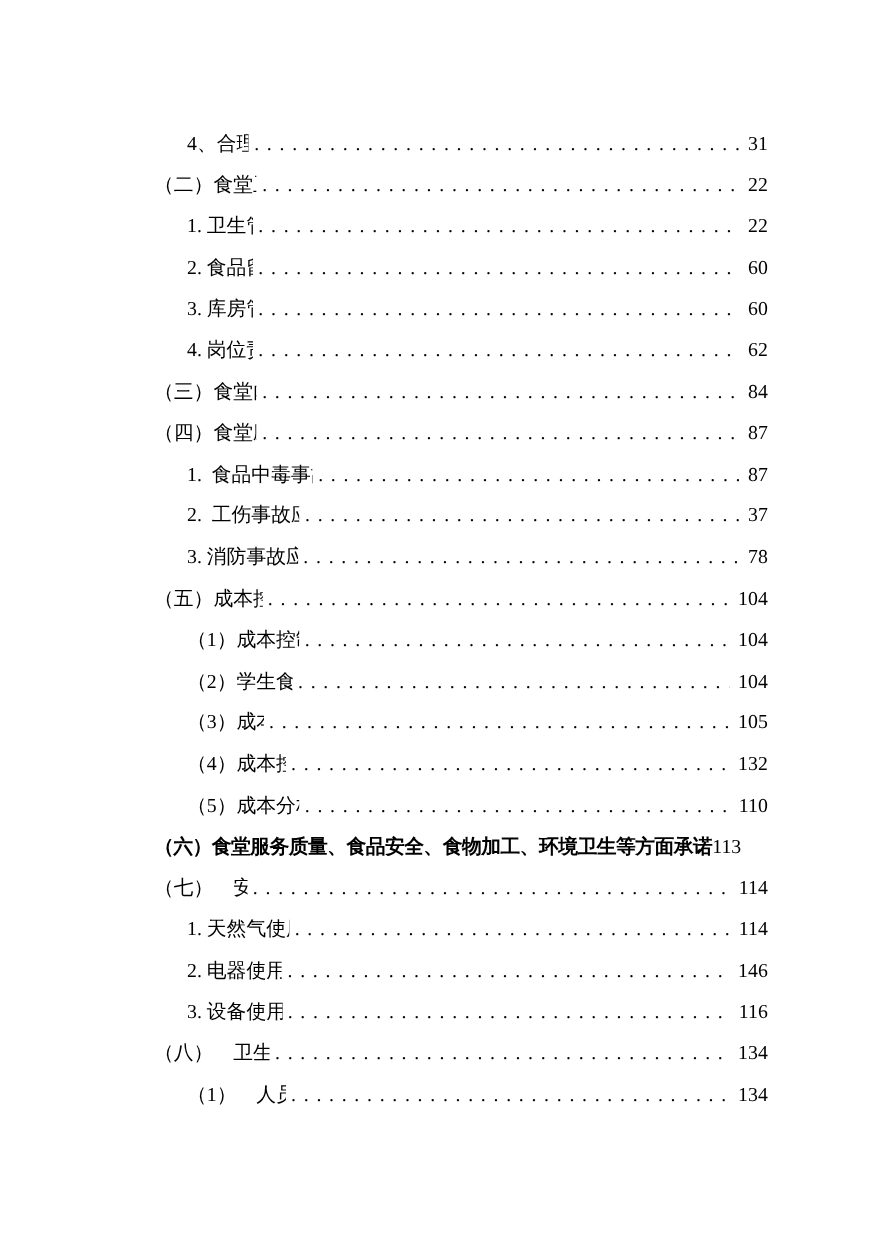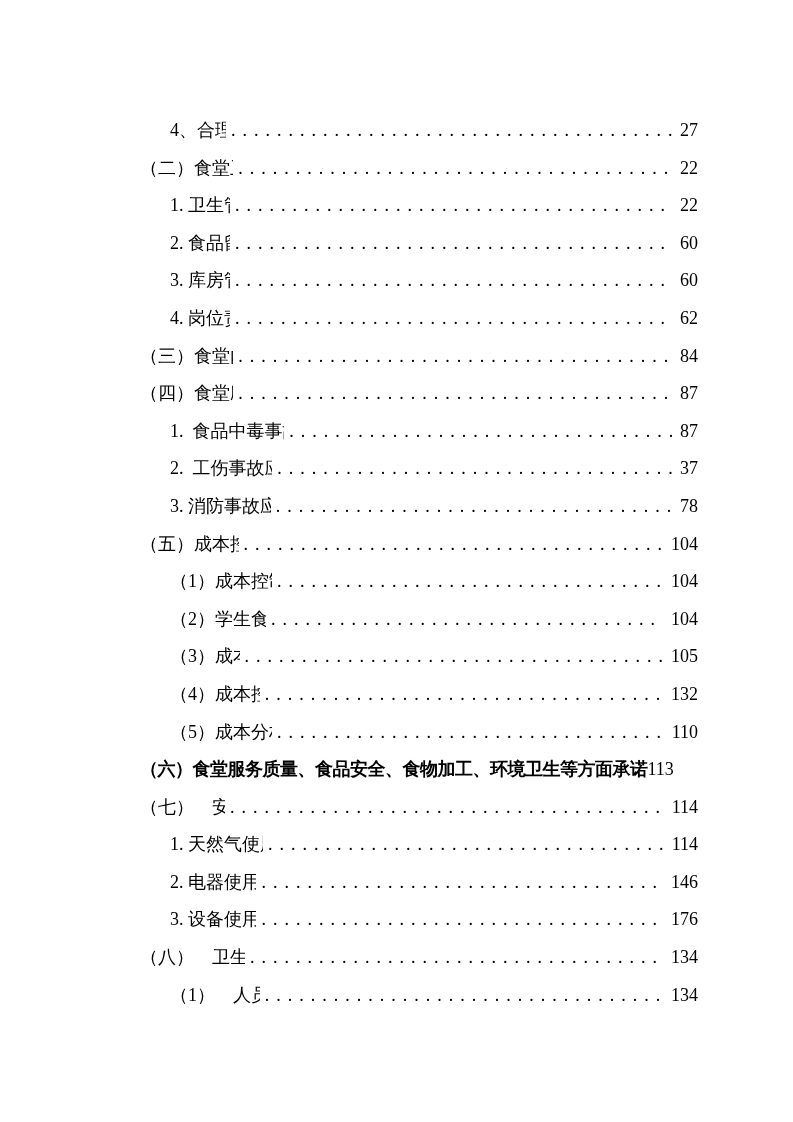--- a/index.html
+++ b/index.html
@@ -54,21 +54,21 @@
   .toc-row.nodots .toc-page-num { padding-left: 0; }
 </style>
 </head>
 <body style="background: rgb(255, 255, 255); color: rgb(0, 0, 0);">
 
 <div class="doc-page">
   <div id="toc">
       <div class="toc-row l2">
     <span class="toc-label">4、合理化建议</span>
     <span class="toc-dots"></span>
-    <span class="toc-page-num">27</span>
+    <span class="toc-page-num">31</span>
   </div>
       <div class="toc-row l1">
     <span class="toc-label">（二）食堂卫生制度方案</span>
     <span class="toc-dots"></span>
     <span class="toc-page-num">22</span>
   </div>
       <div class="toc-row l2">
     <span class="toc-label">1. 卫生管理制度</span>
     <span class="toc-dots"></span>
     <span class="toc-page-num">22</span>
@@ -159,21 +159,21 @@
     <span class="toc-page-num">114</span>
   </div>
       <div class="toc-row l2">
     <span class="toc-label">2. 电器使用安全保障措施</span>
     <span class="toc-dots"></span>
     <span class="toc-page-num">146</span>
   </div>
       <div class="toc-row l2">
     <span class="toc-label">3. 设备使用安全保障措施</span>
     <span class="toc-dots"></span>
-    <span class="toc-page-num">176</span>
+    <span class="toc-page-num">116</span>
   </div>
       <div class="toc-row l1">
     <span class="toc-label">（八）　卫生管理的措施办法</span>
     <span class="toc-dots"></span>
     <span class="toc-page-num">134</span>
   </div>
       <div class="toc-row l2">
     <span class="toc-label">（1）　人员卫生管理制度</span>
     <span class="toc-dots"></span>
     <span class="toc-page-num">134</span>

